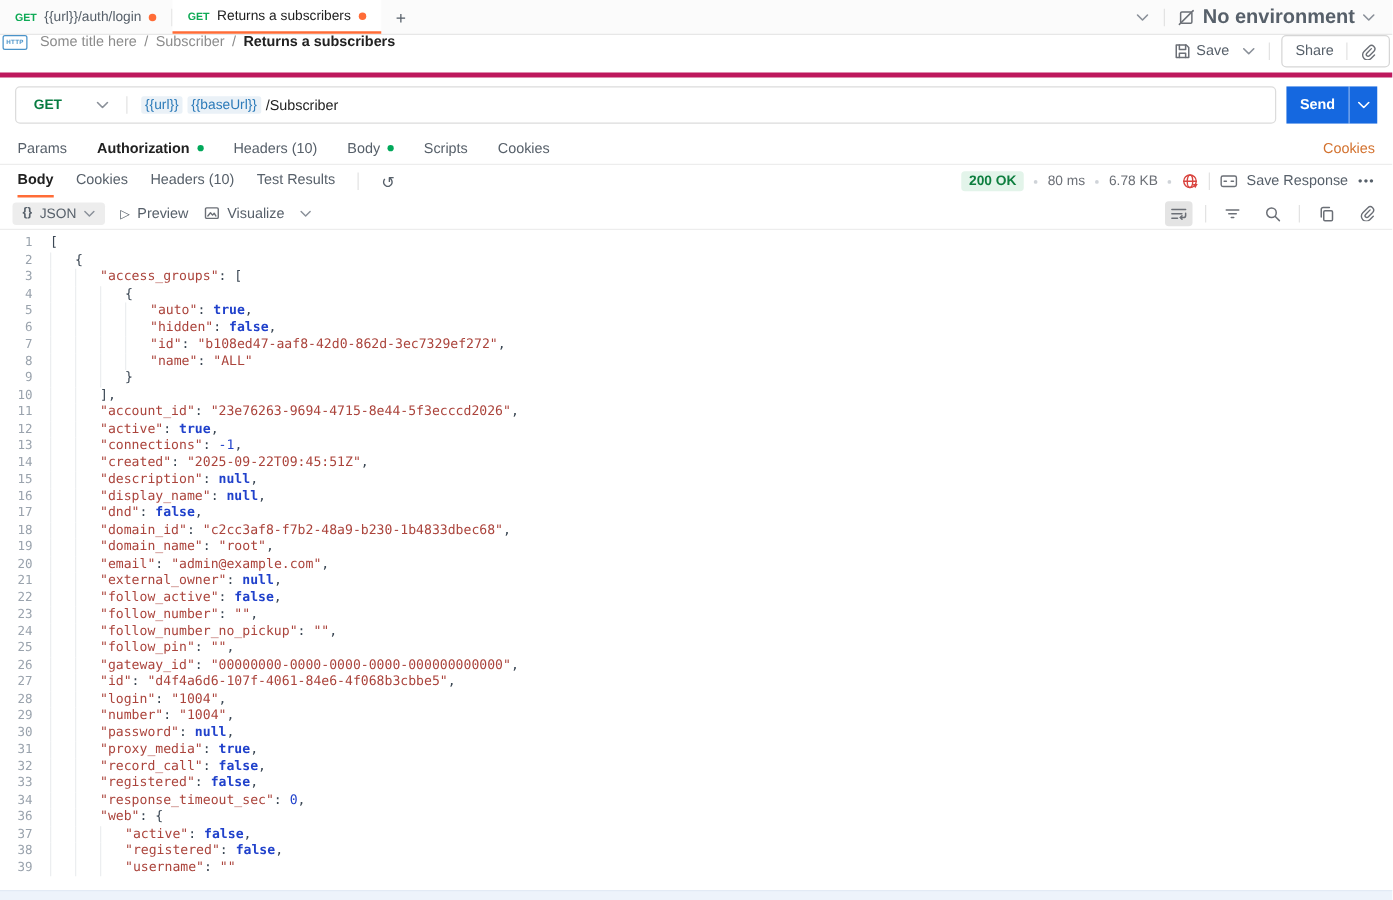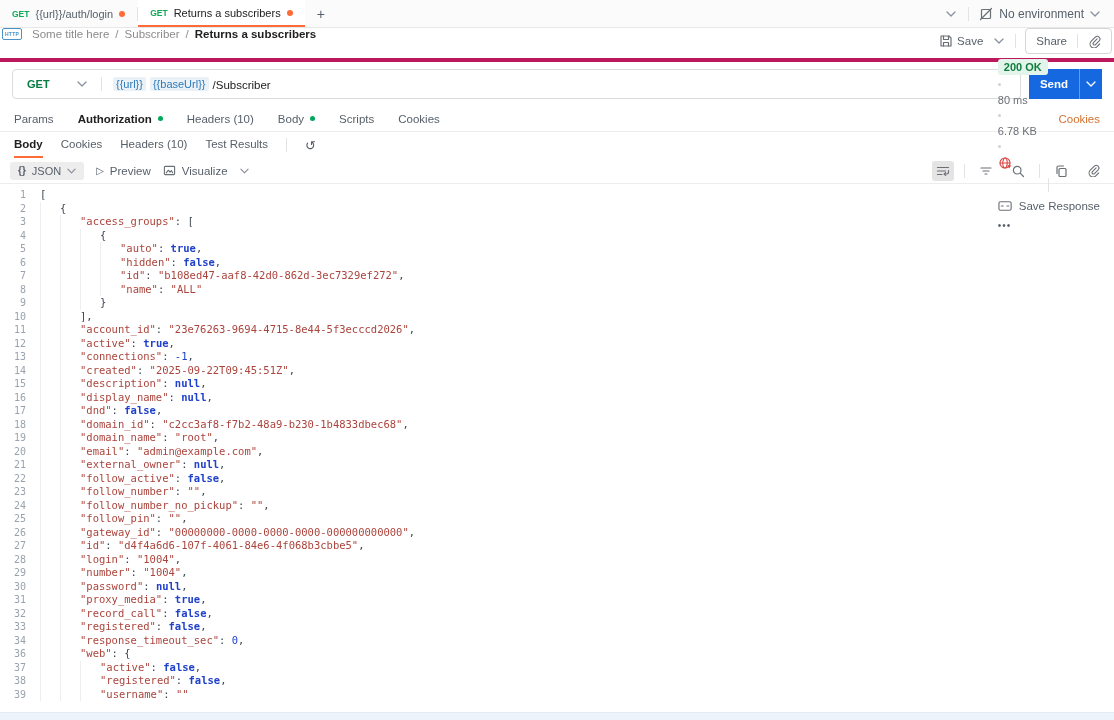--- a/index.html
+++ b/index.html
@@ -17,21 +17,21 @@
   .ttab { display: flex; align-items: center; gap: 6px; padding: 0 12px;
           font-size: 11px; color: #57606a; cursor: pointer; }
   .ttab .tmethod { font-size: 8.5px; font-weight: 700; color: #0faa56; }
   .ttab.active { background: #fff; border-bottom: 2px solid #ff6c37; color: #212121; }
   .dot { width: 6px; height: 6px; border-radius: 50%; display: inline-block; flex: none; }
   .dot.orange { background: #ff6c37; }
   .dot.green { background: #00a85a; width: 5px; height: 5px; }
   .vdiv { width: 1px; background: #e3e3e3; height: 14px; align-self: center; flex: none; }
   .plusbtn { font-size: 14px; color: #57606a; padding: 0 12px; }
   .tabbar-right { margin-left: auto; display: flex; align-items: center; gap: 10px; padding-right: 14px; }
-  .envbox { display: flex; align-items: center; gap: 6px; font-size: 12px; color: #57606a; cursor: pointer; }
+  .envbox { display: flex; align-items: center; gap: 6px; font-size: 16px; color: #57606a; cursor: pointer; font-weight: bold; }
 
   
   .crumbrow { height: 34px; display: flex; align-items: flex-start; padding: 0 2px;
               border-bottom: 4px solid #be185d; background: #fff; }
   .httpbadge { width: 20px; height: 12px; border: 1px solid #4a93c9; border-radius: 2px;
                color: #4a93c9; font-size: 5px; font-weight: 700; display: flex;
                align-items: center; justify-content: center; margin-right: 10px; letter-spacing: .2px; }
   .breadcrumb { display: flex; align-items: center; gap: 6px; font-size: 11.5px; color: #8c8c8c; }
   .bc { cursor: pointer; }
   .bc.current { color: #212121; font-weight: 700; }
@@ -64,21 +64,21 @@
   .qtab { display: flex; align-items: center; gap: 6px; cursor: pointer; }
   .qtab.active { color: #212121; font-weight: 700; }
   .cookies { margin-left: auto; color: #d3722f; cursor: pointer; }
 
   
   .resprow { height: 26px; display: flex; align-items: center; padding: 0 14px; gap: 18px;
              font-size: 11.5px; color: #57606a; }
   .rtab { height: 100%; display: flex; align-items: center; border-bottom: 2px solid transparent; cursor: pointer; }
   .rtab.active { color: #212121; font-weight: 700; border-bottom-color: #ff6c37; }
   .hist { font-size: 13px; color: #57606a; line-height: 1; cursor: pointer; }
-  .respmeta { margin-left: auto; display: flex; align-items: flex-start; gap: 8px; font-size: 11px; color: #6b6f76; flex-direction: column; }
+  .respmeta { margin-left: auto; display: flex; align-items: center; gap: 8px; font-size: 11px; color: #6b6f76; }
   .status { background: #e3f4ea; color: #0e7e3f; font-weight: 700; padding: 2px 6px;
             border-radius: 3px; font-size: 11px; }
   .mdot { width: 3px; height: 3px; border-radius: 50%; background: #cfd3d8; }
   .saveresp { display: flex; align-items: center; gap: 6px; color: #57606a; font-size: 11.5px; }
   .more { letter-spacing: 1px; font-size: 10px; color: #57606a; }
 
   
   .jtoolbar { height: 26px; display: flex; align-items: center; padding: 0 10px; gap: 12px;
               border-bottom: 1px solid #ededed; font-size: 11.5px; color: #57606a; }
   .fmtchip { display: flex; align-items: center; gap: 6px; background: #ededed; border-radius: 3px;

